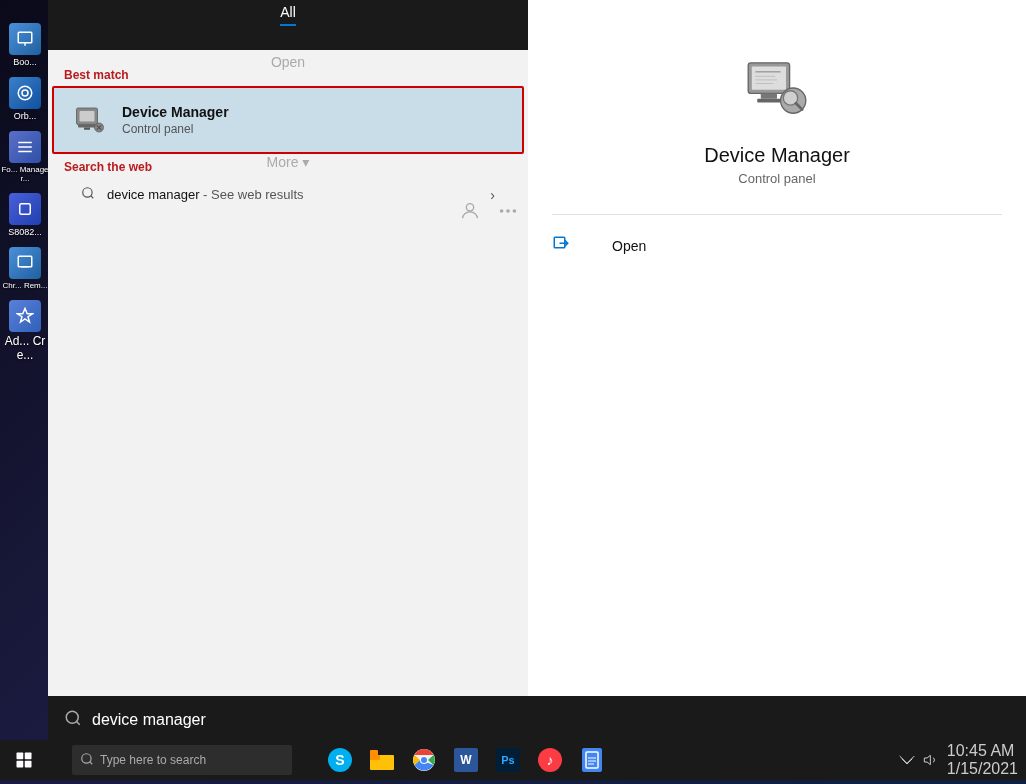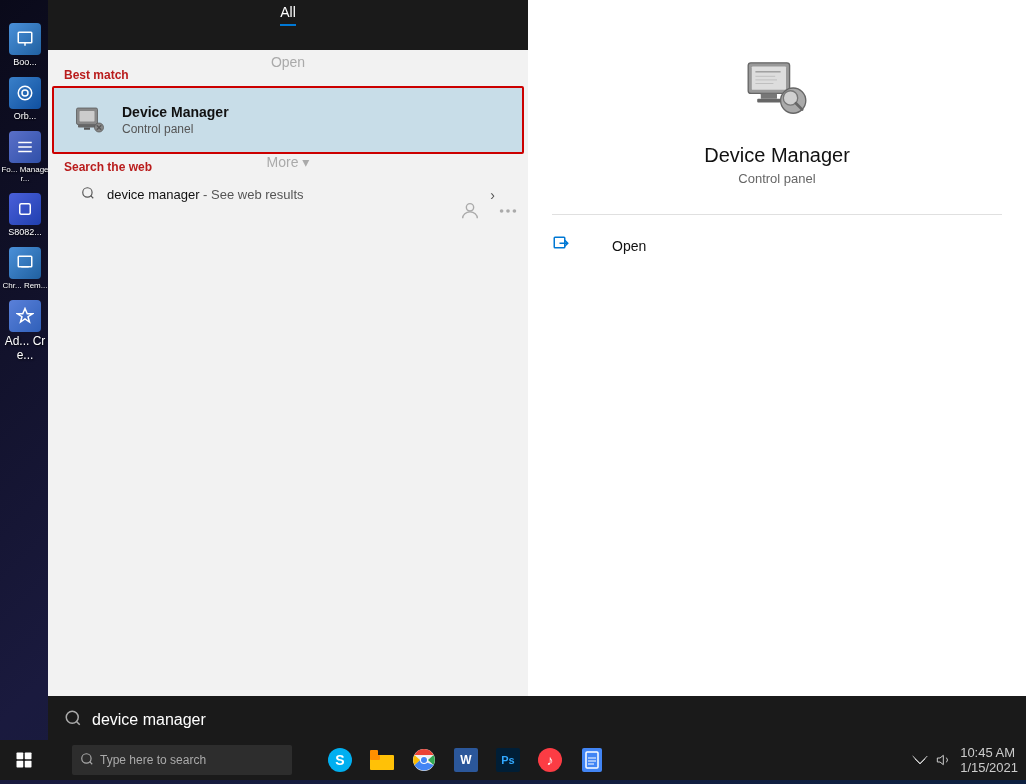--- a/index.html
+++ b/index.html
@@ -625,16 +625,16 @@
 
     <div class="taskbar-right">
       <svg width="16" height="16" viewBox="0 0 24 24" fill="none" stroke="#ccc" stroke-width="1.5">
         <path d="M1 6l11 11 11-11" fill="none"></path>
         <path d="M4 10l8 8 8-8"></path>
       </svg>
       <svg width="16" height="16" viewBox="0 0 24 24" fill="none" stroke="#ccc" stroke-width="1.5">
         <polygon points="11 5 6 9 2 9 2 15 6 15 11 19 11 5"></polygon>
         <path d="M15.54 8.46a5 5 0 0 1 0 7.07"></path>
       </svg>
-      <span style="color:#ccc;font-size:13px;">10:45 AM<br>1/15/2021</span>
+      <span style="color:#ccc;font-size:16px;">10:45 AM<br>1/15/2021</span>
     </div>
   </div>
 </div>
 
 </body></html>

